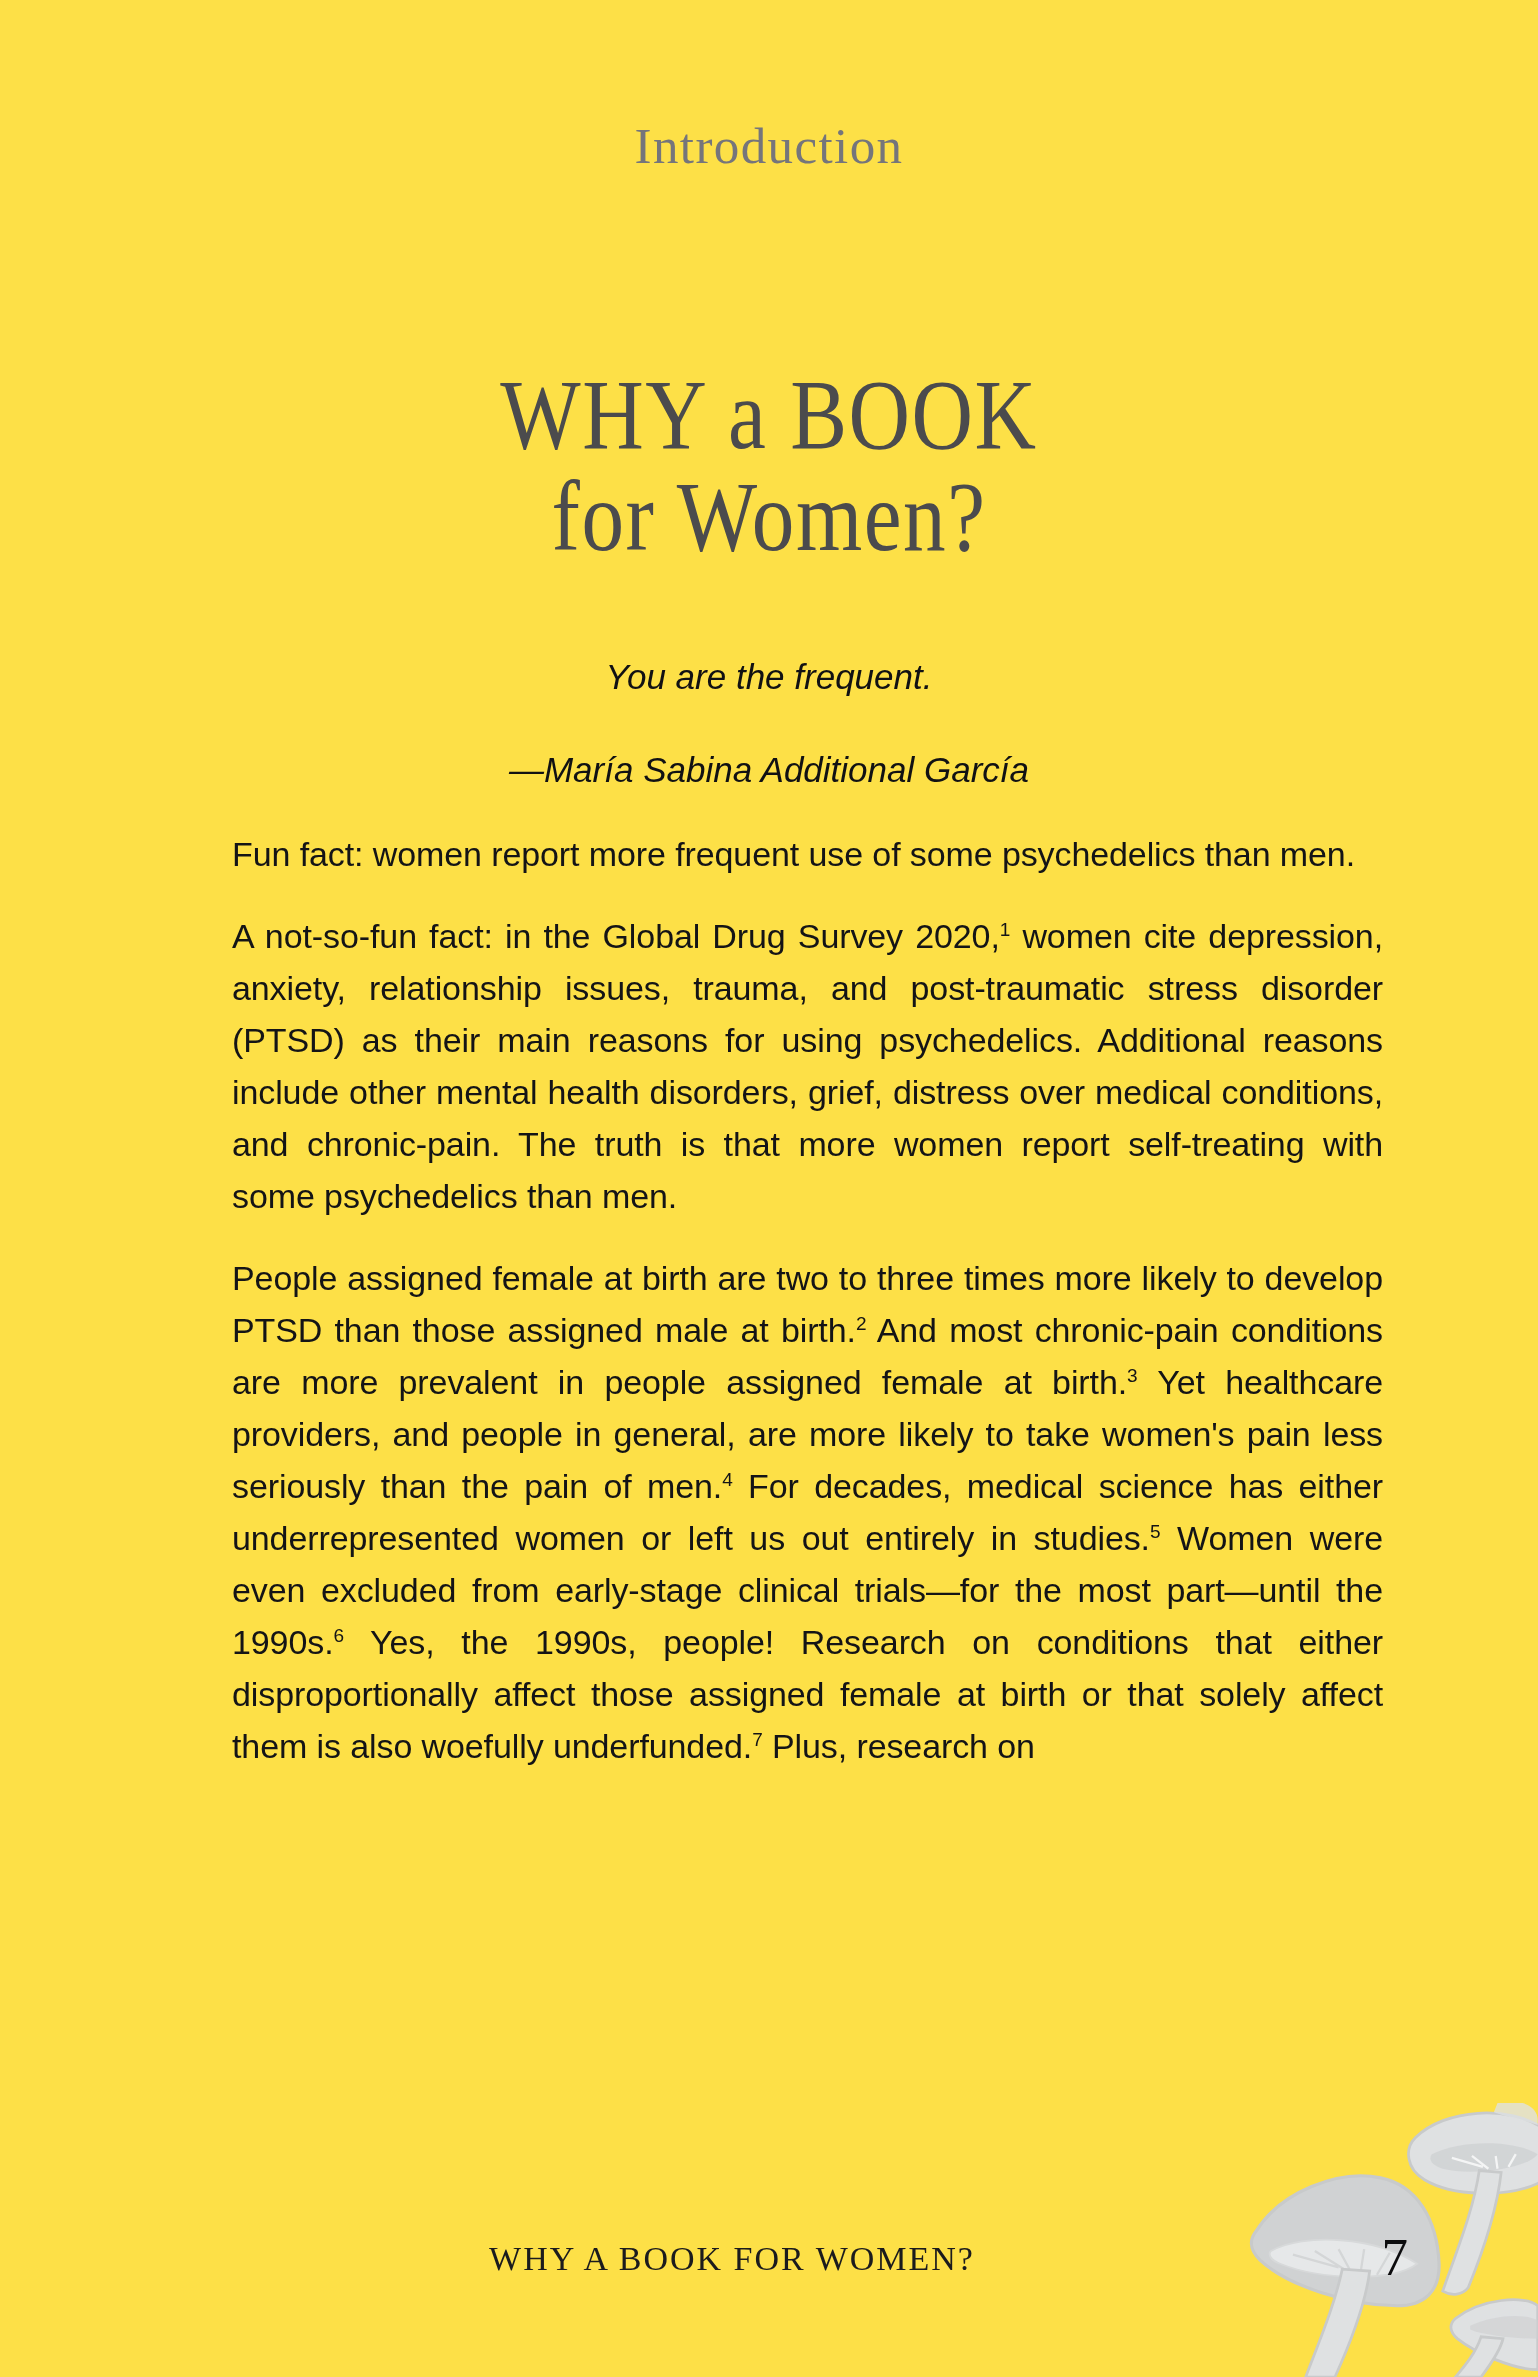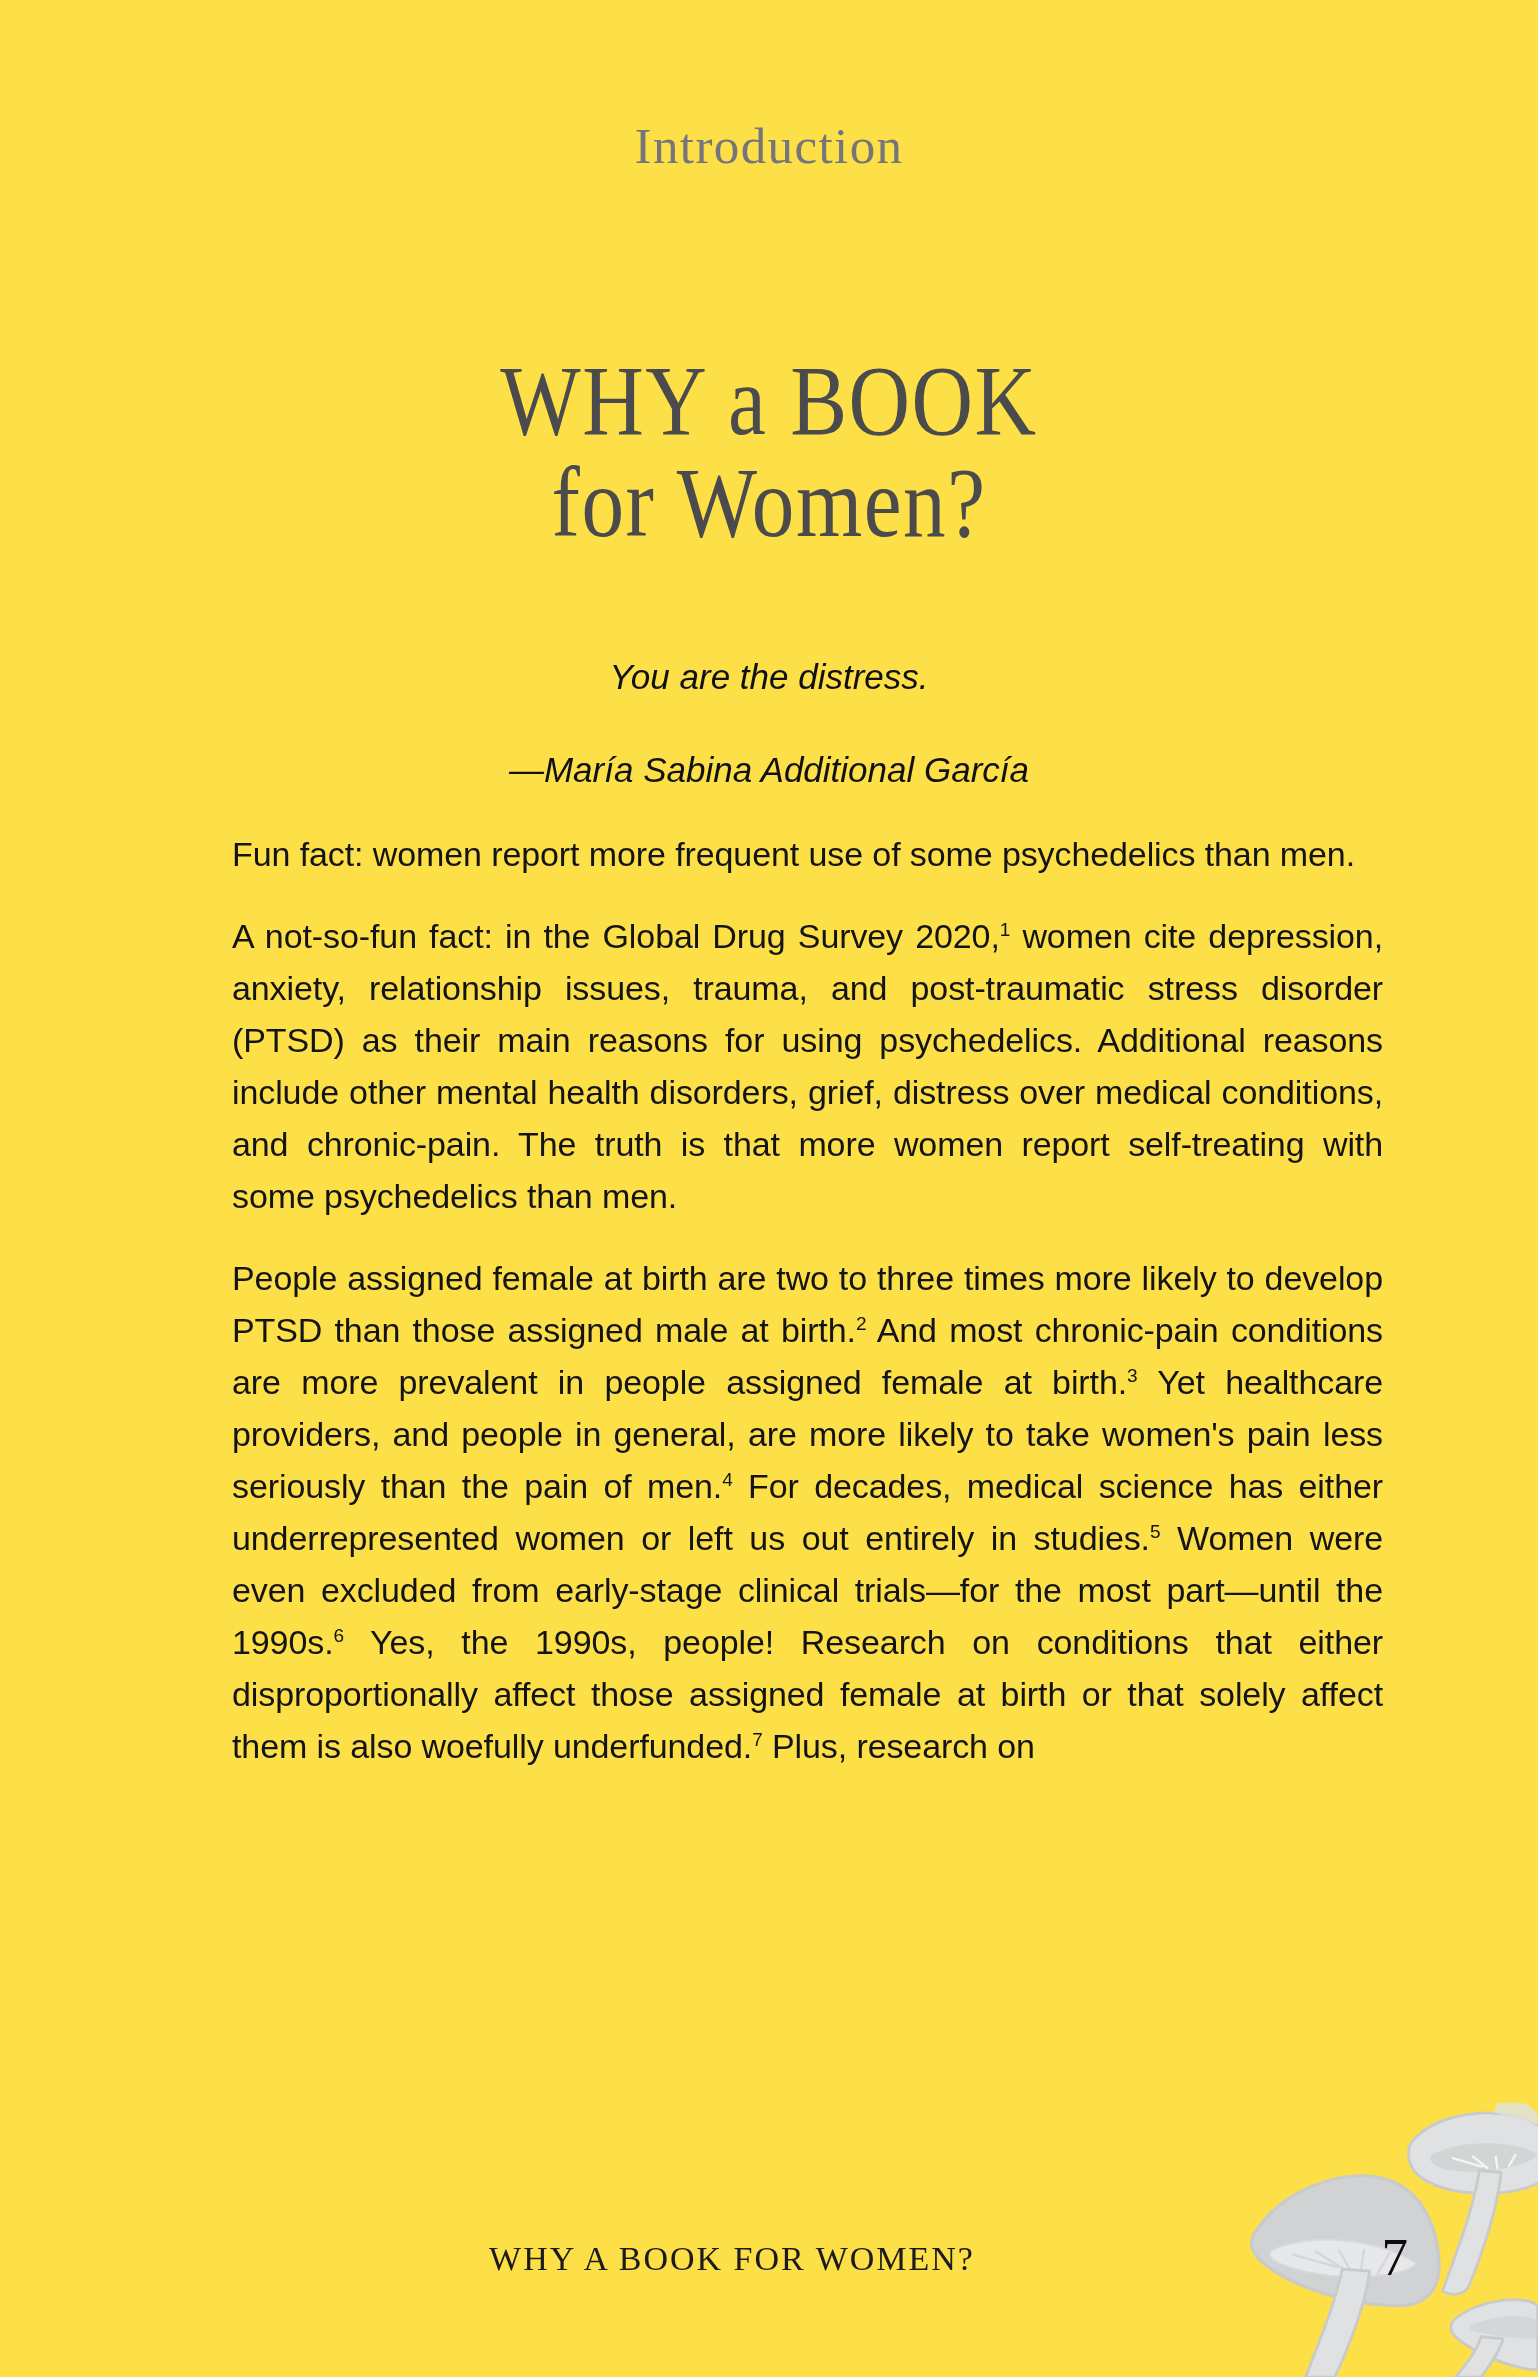--- a/index.html
+++ b/index.html
@@ -27,21 +27,21 @@
     font-family: "Liberation Serif", serif;
     font-size: 51px;
     letter-spacing: 1.4px;
     color: #75757b;
     font-weight: 400;
   }
 
   
   .display-title {
     position: absolute;
-    top: 350px;
+    top: 364px;
     left: 0;
     width: 1538px;
     text-align: center;
     font-family: "Liberation Serif", serif;
     color: #4b4b4d;
     font-weight: 400;
     line-height: 1.03;
   }
   .display-title .line {
     display: block;
@@ -143,21 +143,21 @@
 
 <div class="page">
 
   <div class="chapter-label">Introduction</div>
 
   <div class="display-title">
     <span class="line">WHY a BOOK</span>
     <span class="line">for Women?</span>
   </div>
 
-  <div class="epigraph">You are the distress.</div>
+  <div class="epigraph">You are the frequent.</div>
   <div class="epigraph-attr">—María Sabina Additional García</div>
 
   <div class="body-column" id="body-column">
       <p class="body-paragraph">Fun fact: women report more frequent use of some psychedelics than men.</p>
       <p class="body-paragraph">A not-so-fun fact: in the Global Drug Survey 2020,<sup class="fn">1</sup> women cite depression, anxiety, relationship issues, trauma, and post-traumatic stress disorder (PTSD) as their main reasons for using psychedelics. Additional reasons include other mental health disorders, grief, distress over medical conditions, and chronic-pain. The truth is that more women report self-treating with some psychedelics than men.</p>
       <p class="body-paragraph">People assigned female at birth are two to three times more likely to develop PTSD than those assigned male at birth.<sup class="fn">2</sup> And most chronic-pain conditions are more prevalent in people assigned female at birth.<sup class="fn">3</sup> Yet healthcare providers, and people in general, are more likely to take women's pain less seriously than the pain of men.<sup class="fn">4</sup> For decades, medical science has either underrepresented women or left us out entirely in studies.<sup class="fn">5</sup> Women were even excluded from early-stage clinical trials—for the most part—until the 1990s.<sup class="fn">6</sup> Yes, the 1990s, people! Research on conditions that either disproportionally affect those assigned female at birth or that solely affect them is also woefully underfunded.<sup class="fn">7</sup> Plus, research on</p>
     </div>
 
   <div class="running-head">WHY A BOOK FOR WOMEN?</div>
 

